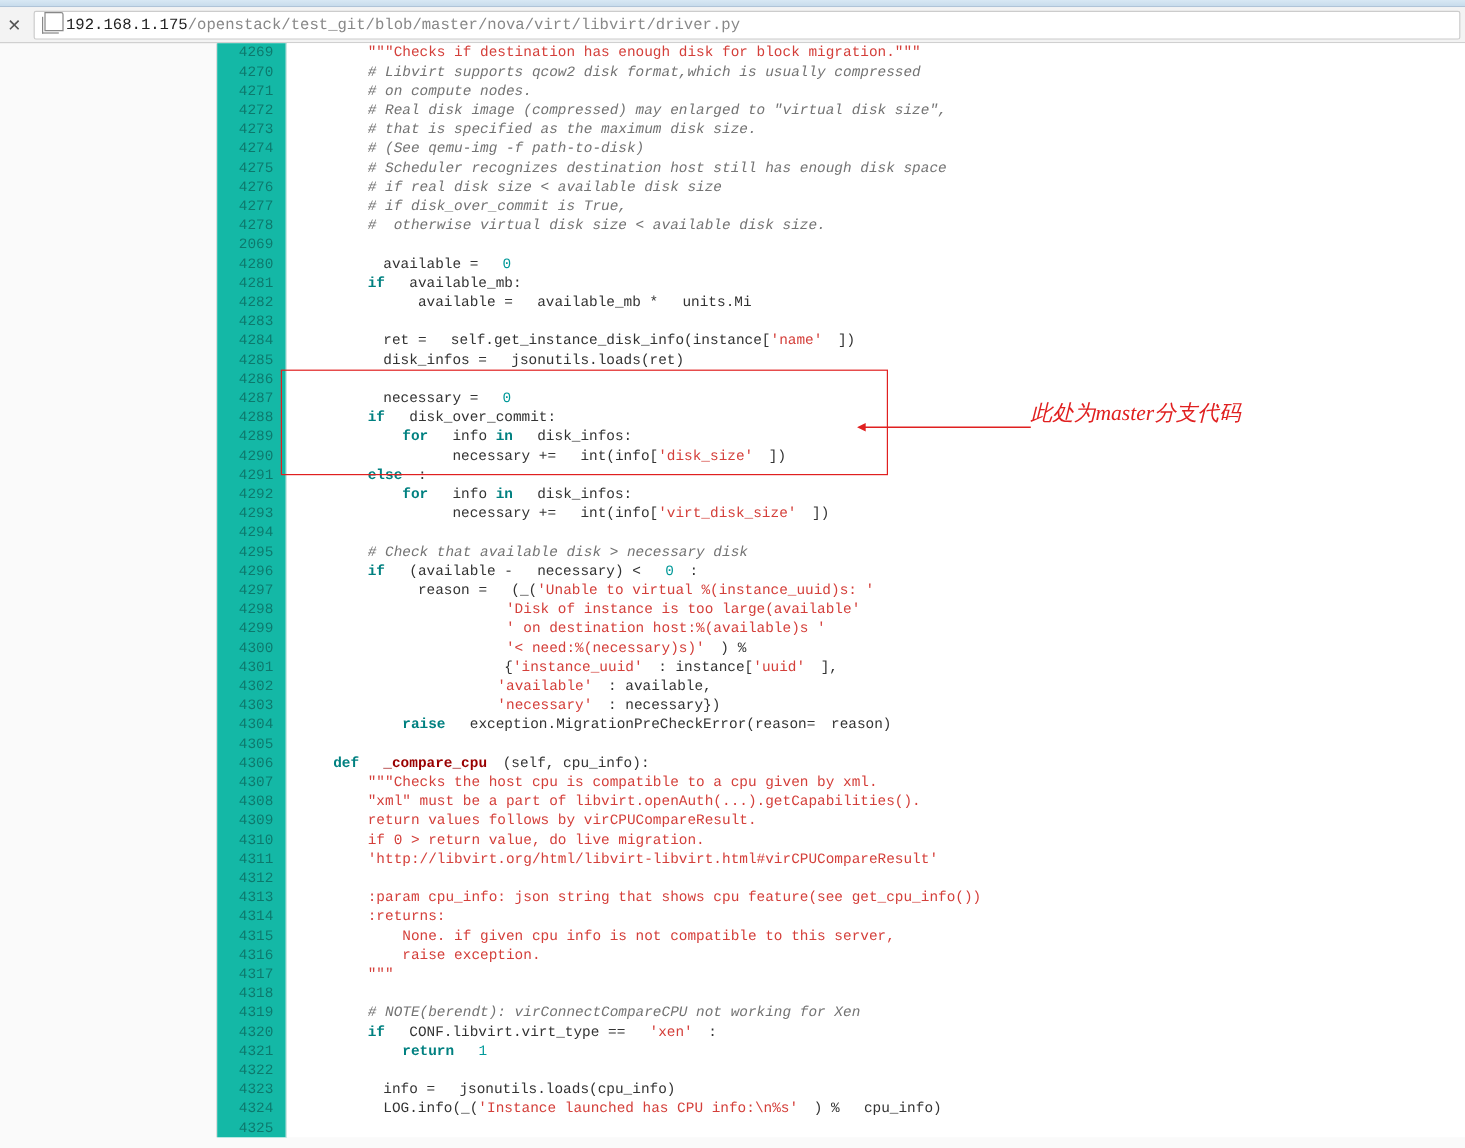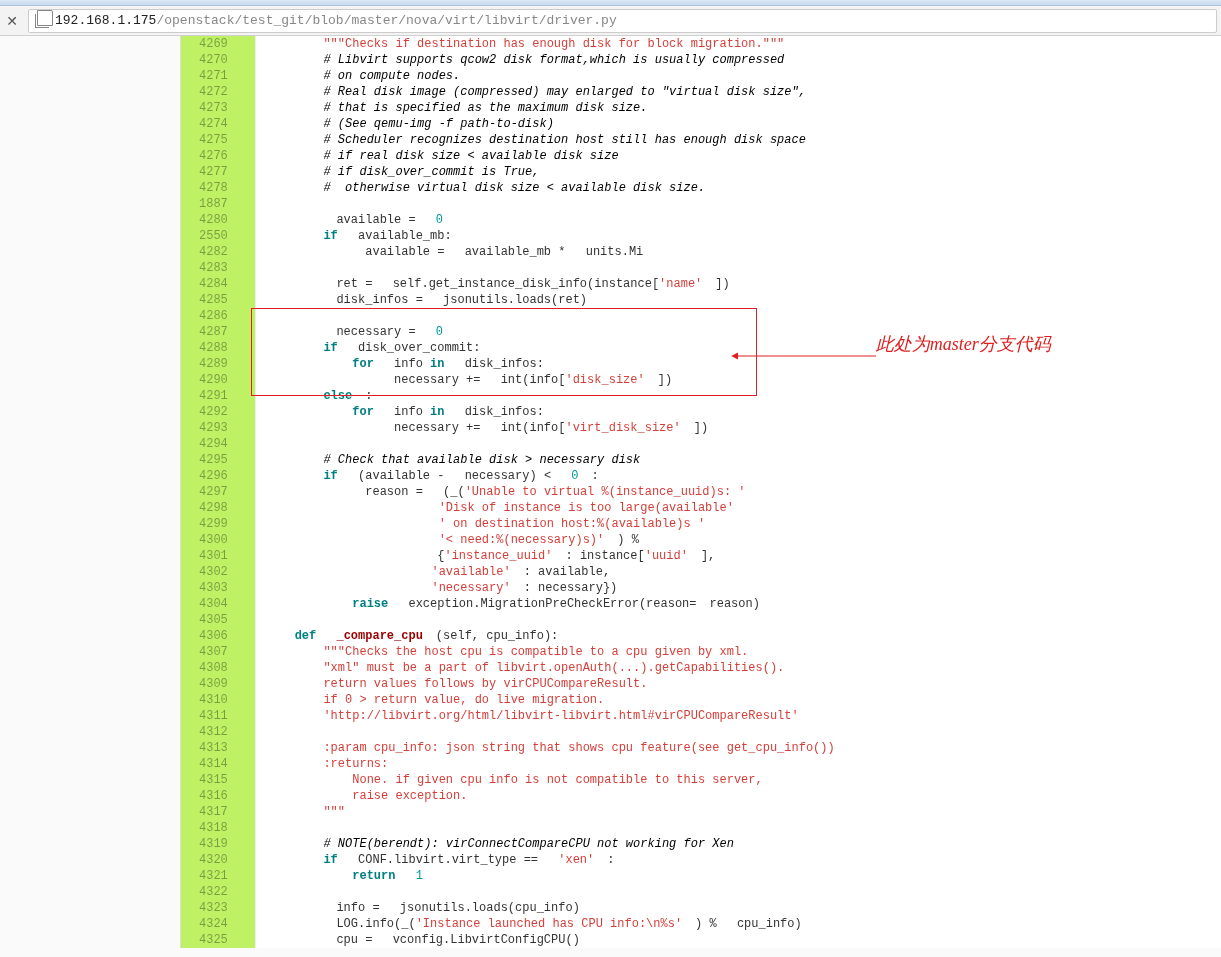--- a/index.html
+++ b/index.html
@@ -67,43 +67,43 @@
   .url-text { white-space: nowrap; }
   .url-text .host { color: #222; }
   .url-text .path { color: #888; }
   .content-area {
     display: flex;
     margin-left: 180px;
     border-left: 1px solid #ddd;
     background: #fff;
   }
   .lineno-col {
-    background: #bef264;
+    background: #14b8a6;
     border-right: 1px solid #eee;
     text-align: right;
-    padding-right: 27px;
+    padding-right: 10px;
     padding-left: 18px;
     color: rgba(0,0,0,0.35);
     font-family: Consolas, "Courier New", monospace;
     font-size: 12px;
     line-height: 16px;
     user-select: none;
   }
   .code-col {
     flex: 1;
     font-family: Consolas, "Courier New", monospace;
     font-size: 12px;
     line-height: 16px;
     padding-left: 10px;
     position: relative;
   }
   .code-line { white-space: pre; height: 16px; }
   .ln { height: 16px; }
   .s  { color: #d43f3a; }     
-  .c  { color: #000000; font-style: italic; } 
+  .c  { color: #737373; font-style: italic; } 
   .k  { color: #008080; font-weight: bold; }  
   .op { color: #333; }
   .nm { color: #333; margin-left: 13px; }
   .fn { color: #900; font-weight: bold; }
   .num{ color: #009999; }
   .annotation-box {
     position: absolute;
     border: 1px solid #e02020;
     pointer-events: none;
   }
@@ -141,23 +141,23 @@
       <div class="ln">4269</div>
       <div class="ln">4270</div>
       <div class="ln">4271</div>
       <div class="ln">4272</div>
       <div class="ln">4273</div>
       <div class="ln">4274</div>
       <div class="ln">4275</div>
       <div class="ln">4276</div>
       <div class="ln">4277</div>
       <div class="ln">4278</div>
-      <div class="ln">1887</div>
+      <div class="ln">2069</div>
       <div class="ln">4280</div>
-      <div class="ln">2550</div>
+      <div class="ln">4281</div>
       <div class="ln">4282</div>
       <div class="ln">4283</div>
       <div class="ln">4284</div>
       <div class="ln">4285</div>
       <div class="ln">4286</div>
       <div class="ln">4287</div>
       <div class="ln">4288</div>
       <div class="ln">4289</div>
       <div class="ln">4290</div>
       <div class="ln">4291</div>
@@ -256,15 +256,14 @@
       <div class="code-line"><span class="s">            None. if given cpu info is not compatible to this server,</span></div>
       <div class="code-line"><span class="s">            raise exception.</span></div>
       <div class="code-line"><span class="s">        """</span></div>
       <div class="code-line"></div>
       <div class="code-line"><span class="c">        # NOTE(berendt): virConnectCompareCPU not working for Xen</span></div>
       <div class="code-line">        <span class="k">if</span><span class="nm"> CONF.libvirt.virt_type </span><span class="op">==</span><span class="nm"> </span><span class="s">'xen'</span><span class="nm">:</span></div>
       <div class="code-line">            <span class="k">return</span><span class="nm"> </span><span class="num">1</span></div>
       <div class="code-line"></div>
       <div class="code-line">        <span class="nm">info </span><span class="op">=</span><span class="nm"> jsonutils.loads(cpu_info)</span></div>
       <div class="code-line">        <span class="nm">LOG.info(_(</span><span class="s">'Instance launched has CPU info:\n%s'</span><span class="nm">) </span><span class="op">%</span><span class="nm"> cpu_info)</span></div>
-      <div class="code-line">        <span class="nm">cpu </span><span class="op">=</span><span class="nm"> vconfig.LibvirtConfigCPU()</span></div>
     </div>
 </div>
 
 </body></html>

